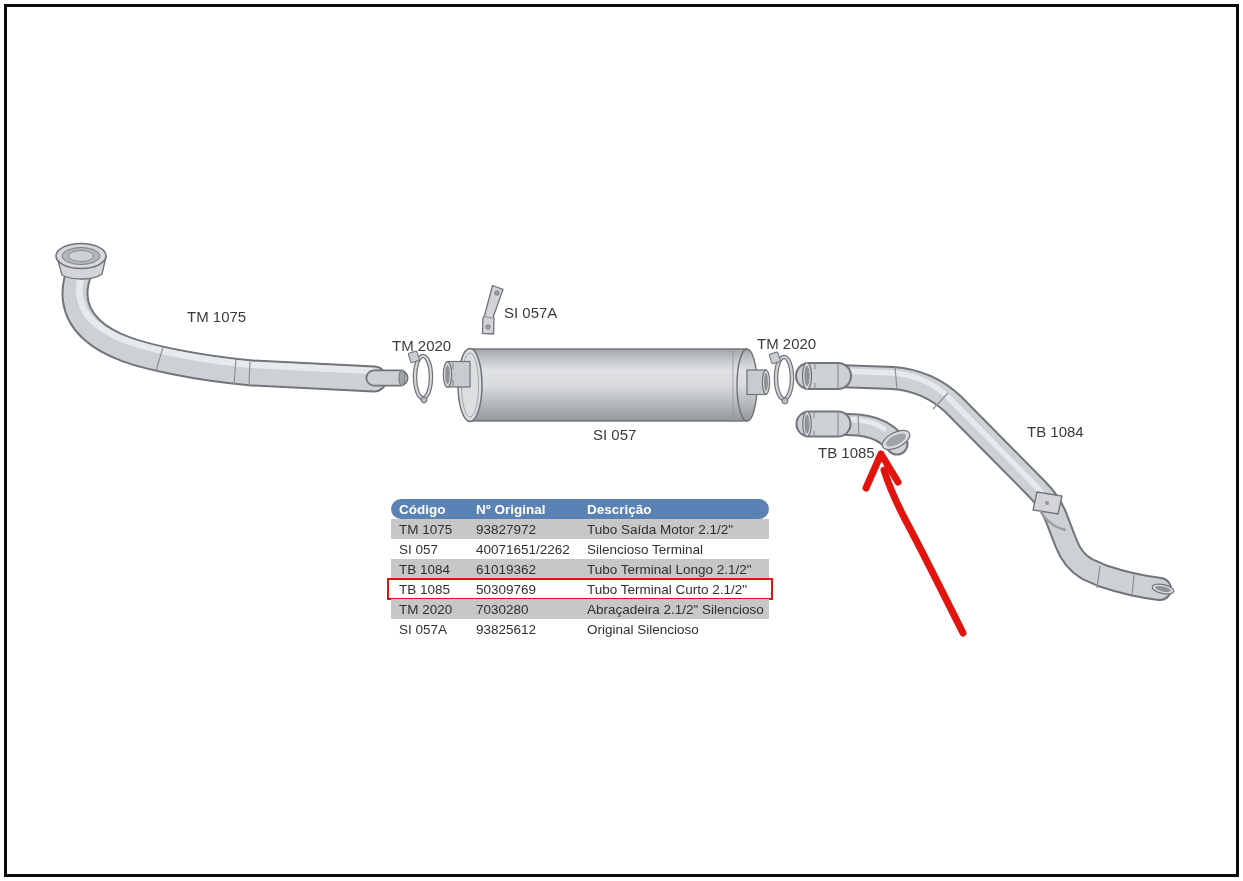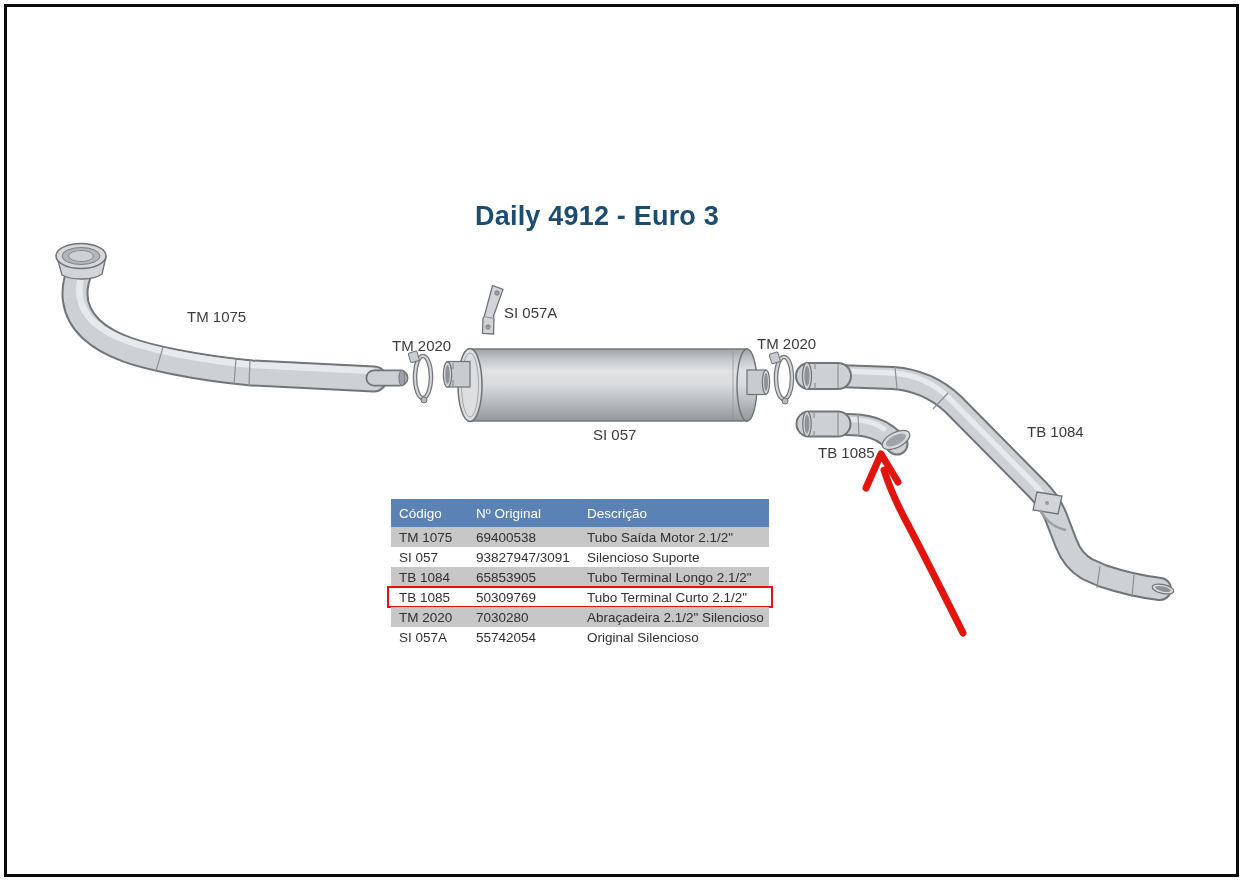--- a/index.html
+++ b/index.html
@@ -23,22 +23,22 @@
     position:absolute;font-size:15px;color:var(--label-text);white-space:nowrap;line-height:1;
   }
   .diagram-svg{position:absolute;left:0;top:0;}
 
   
   .ptable{
     position:absolute;left:391px;top:499px;width:378px;
     font-size:13.5px;color:#303030;
   }
   .thead{
-    display:flex;height:28px;align-items:center;
-    background:var(--header-blue);color:#ffffff;font-weight:normal;
+    display:flex;height:20px;align-items:center;
+    background:var(--header-blue);color:#ffffff;font-weight:bold;border-radius:10px;
   }
   .trow{display:flex;height:20px;align-items:center;position:relative;background:#fff;}
   .trow.gray{background:var(--row-gray);}
   .trow.hl::after{
     content:"";position:absolute;top:-1px;bottom:-1px;left:-4px;right:-4px;
     border:2px solid var(--red);pointer-events:none;
   }
   .c0{width:85px;padding-left:8px;box-sizing:border-box;}
   .c1{width:111px;}
   .c2{flex:1;}
@@ -168,62 +168,61 @@
       <ellipse cx="896" cy="440" rx="15" ry="7.5" fill="#d9dbdd" stroke="#6f7276" stroke-width="1.2" transform="rotate(-27 896 440)"></ellipse>
       <ellipse cx="896" cy="440" rx="11" ry="4.8" fill="#a0a3a7" transform="rotate(-27 896 440)"></ellipse>
     </g>
 
     <g>
       <path class="arrow" d="M963 633 C941 589 921 549 906 521 C896 502 889 486 884 470"></path>
       <path class="arrow" d="M866 488 L881 454 L898 482"></path>
     </g>
   </svg>
 
-  <div class="title">Daily 4912 - Euro 3</div>
 
   <div class="part-label" style="left:187px;top:309px">TM 1075</div>
   <div class="part-label" style="left:392px;top:338px">TM 2020</div>
   <div class="part-label" style="left:504px;top:305px">SI 057A</div>
   <div class="part-label" style="left:757px;top:336px">TM 2020</div>
   <div class="part-label" style="left:593px;top:427px">SI 057</div>
   <div class="part-label" style="left:1027px;top:424px">TB 1084</div>
   <div class="part-label" style="left:818px;top:445px">TB 1085</div>
 
   <div class="ptable">
     <div class="thead">
         <div class="c0">Código</div>
         <div class="c1">Nº Original</div>
         <div class="c2">Descrição</div>
       </div>
     <div>
         <div class="trow gray">
           <div class="c0">TM 1075</div>
-          <div class="c1">69400538</div>
+          <div class="c1">93827972</div>
           <div class="c2">Tubo Saída Motor 2.1/2"</div>
         </div>
         <div class="trow">
           <div class="c0">SI 057</div>
-          <div class="c1">93827947/3091</div>
-          <div class="c2">Silencioso Suporte</div>
+          <div class="c1">40071651/2262</div>
+          <div class="c2">Silencioso Terminal</div>
         </div>
         <div class="trow gray">
           <div class="c0">TB 1084</div>
-          <div class="c1">65853905</div>
+          <div class="c1">61019362</div>
           <div class="c2">Tubo Terminal Longo 2.1/2"</div>
         </div>
         <div class="trow hl">
           <div class="c0">TB 1085</div>
           <div class="c1">50309769</div>
           <div class="c2">Tubo Terminal Curto 2.1/2"</div>
         </div>
         <div class="trow gray">
           <div class="c0">TM 2020</div>
           <div class="c1">7030280</div>
           <div class="c2">Abraçadeira 2.1/2" Silencioso</div>
         </div>
         <div class="trow">
           <div class="c0">SI 057A</div>
-          <div class="c1">55742054</div>
+          <div class="c1">93825612</div>
           <div class="c2">Original Silencioso</div>
         </div>
       </div>
   </div>
 </div>
 
 </body></html>

